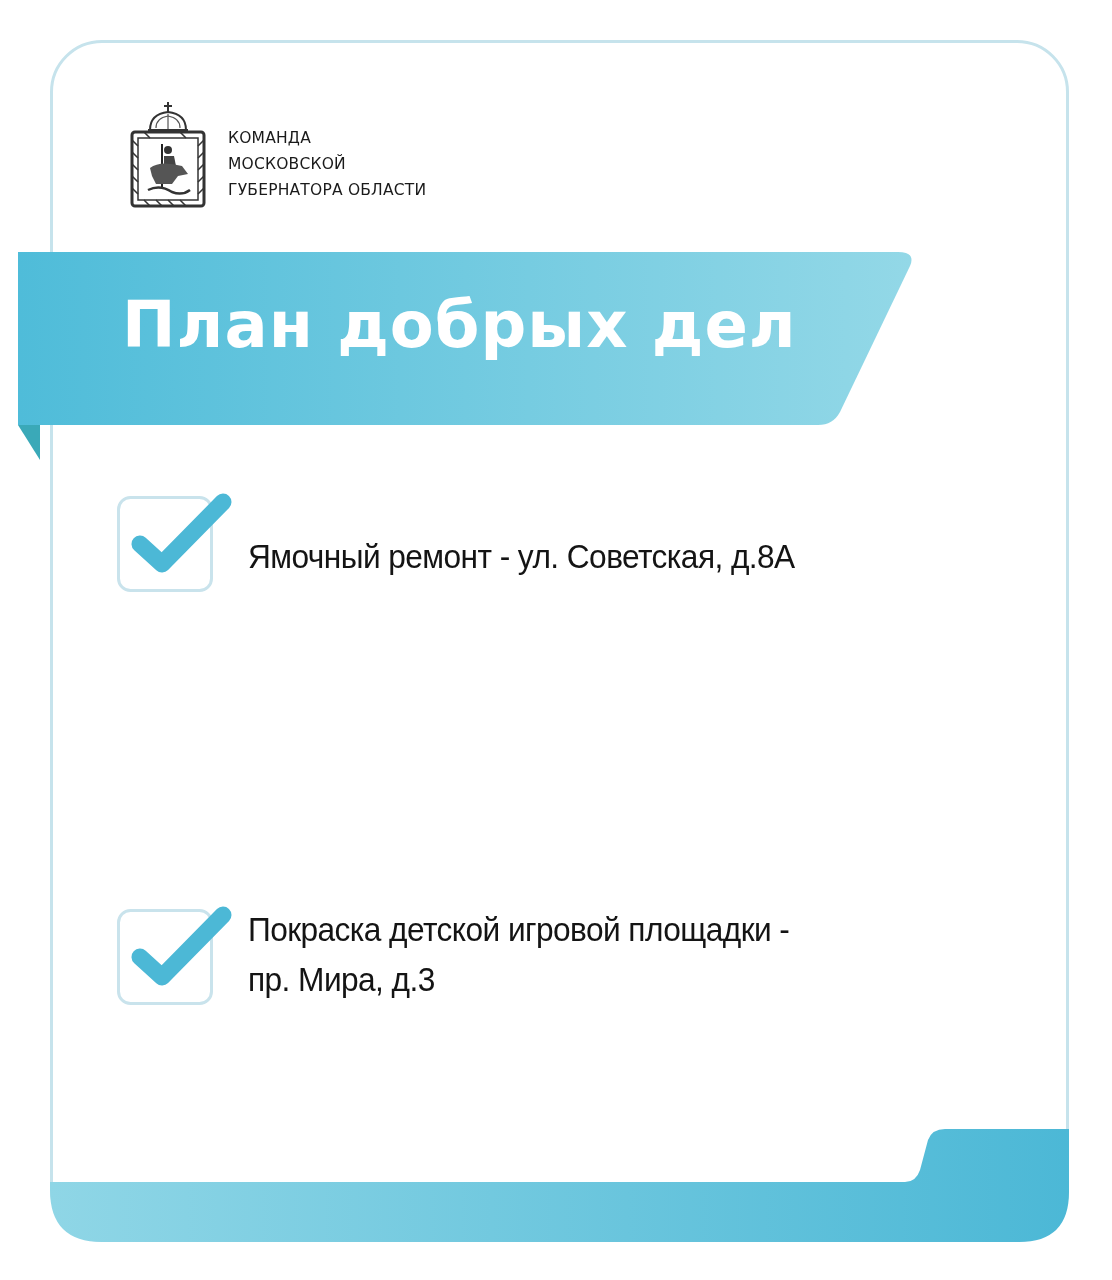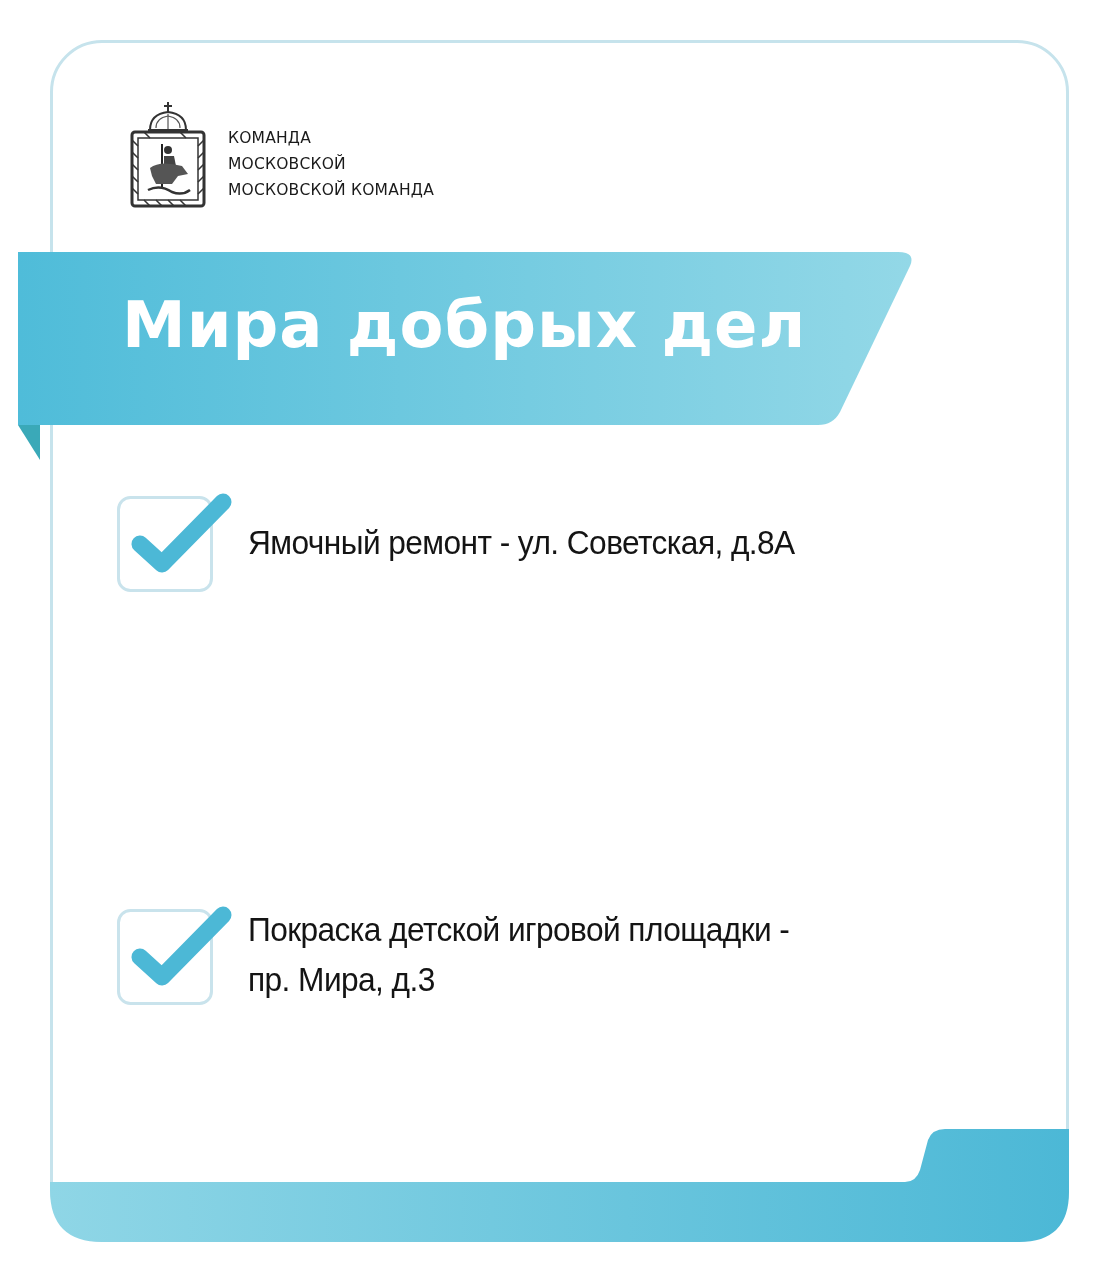--- a/index.html
+++ b/index.html
@@ -103,39 +103,39 @@
 
       <line x1="36" y1="44" x2="36" y2="88" stroke="#222" stroke-width="2"></line>
       <circle cx="42" cy="50" r="4" fill="#333"></circle>
       <path d="M38 56 L48 56 L50 66 L38 66 Z" fill="#444"></path>
       <path d="M24 68 Q34 60 56 66 L62 74 L52 76 L46 84 L30 84 L26 76 Z" fill="#555"></path>
       <path d="M22 90 Q34 84 46 92 Q56 96 64 90" fill="none" stroke="#333" stroke-width="2.5"></path>
     </svg>
     <div class="logo-text">
       <div>КОМАНДА</div>
       <div>МОСКОВСКОЙ</div>
-      <div>МОСКОВСКОЙ КОМАНДА</div>
+      <div>ГУБЕРНАТОРА ОБЛАСТИ</div>
     </div>
   </div>
 
   <div class="banner">
     <svg width="896" height="210" viewBox="0 0 896 210">
       <defs>
         <linearGradient id="bannerGrad" x1="0" y1="0" x2="1" y2="0">
           <stop offset="0" stop-color="#4fbcd9"></stop>
           <stop offset="1" stop-color="#93d8e7"></stop>
         </linearGradient>
       </defs>
       <path d="M0 0 L880 0 Q898 0 892 14 L822 160 Q815 173 800 173 L0 173 Z" fill="url(#bannerGrad)"></path>
       <path d="M0 173 L22 173 L22 208 Z" fill="#3aa9b8"></path>
     </svg>
-    <div class="banner-title">Мира добрых дел</div>
+    <div class="banner-title">План добрых дел</div>
   </div>
 
-  <div class="task" style="top: 486px;">
+  <div class="task" style="top: 486px; align-items: center;">
     <div class="checkbox">
       <svg width="124" height="110" viewBox="0 0 124 110">
         <rect x="8.5" y="11.5" width="93" height="93" rx="12" fill="none" stroke="#c9e3ec" stroke-width="3"></rect>
         <path d="M30 58 L52 78 L113 16" fill="none" stroke="#4cb8d6" stroke-width="17" stroke-linecap="round" stroke-linejoin="round"></path>
       </svg>
     </div>
     <div class="task-text" style="padding-top: 32px;">
       <div>Ямочный ремонт - ул. Советская, д.8А</div>
     </div>
   </div>

